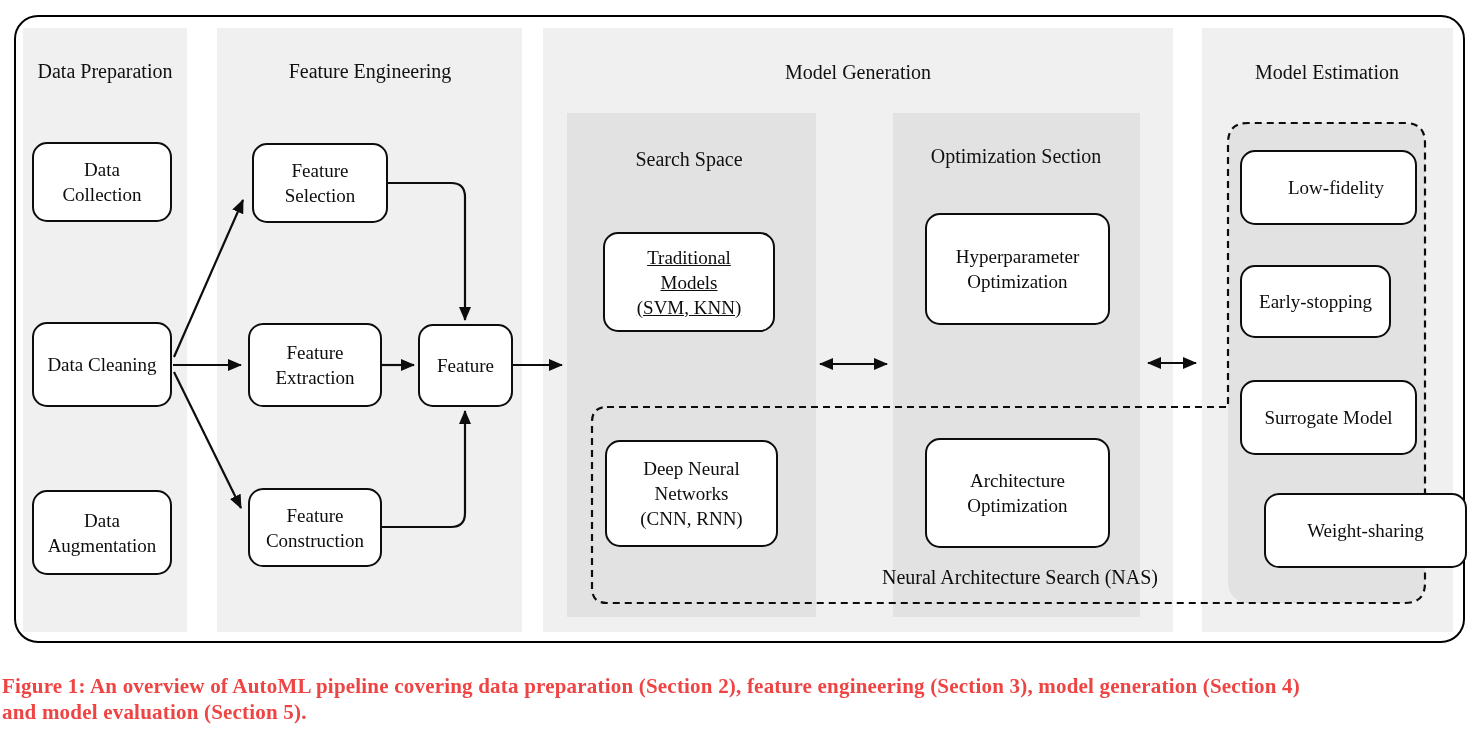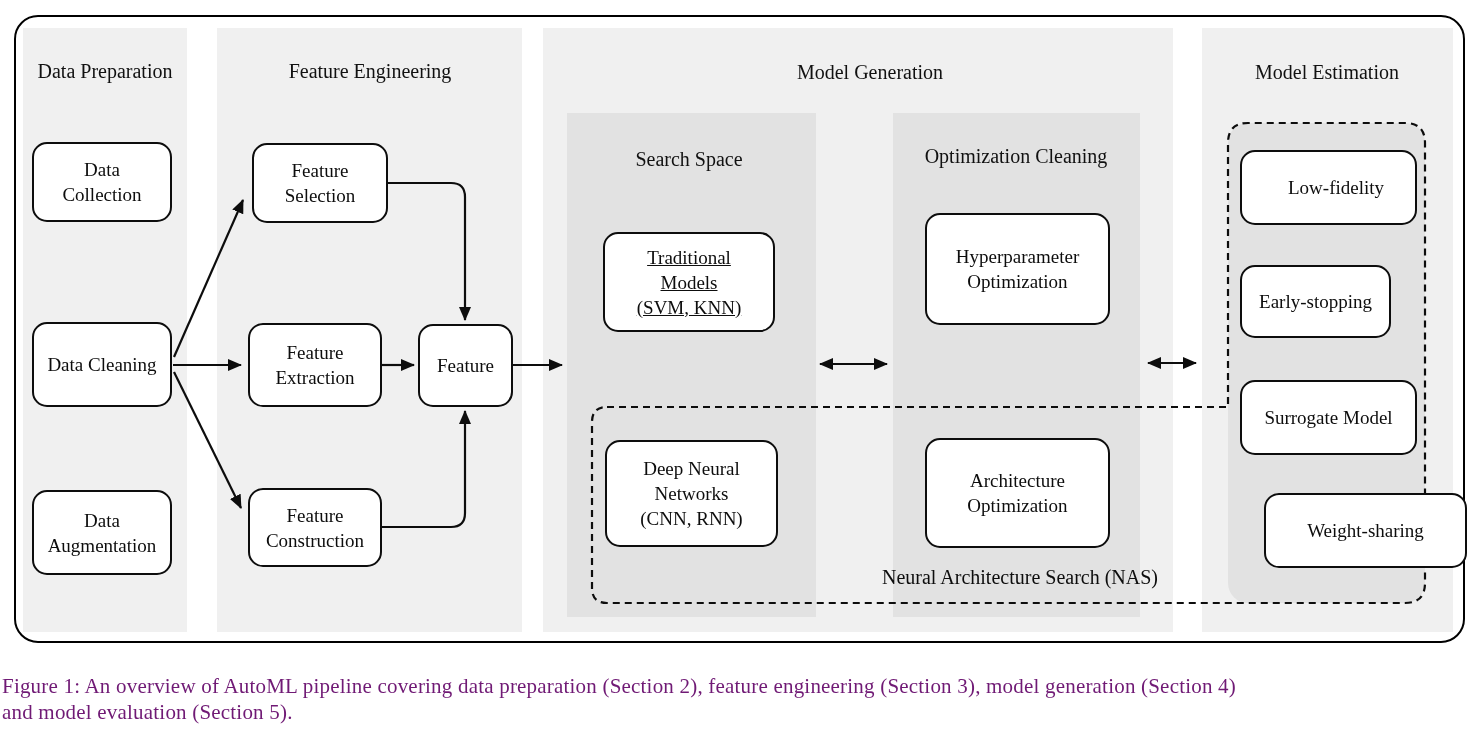--- a/index.html
+++ b/index.html
@@ -11,45 +11,45 @@
   .subband{position:absolute;top:113px;height:504px;background:#e2e2e2;z-index:3;}
   .band-title{position:absolute;transform:translateX(-50%);white-space:nowrap;
          font-size:20px;color:#111;z-index:6;}
   svg.overlay{position:absolute;left:0;top:0;z-index:4;pointer-events:none;}
   .node{position:absolute;background:#ffffff;border:2.2px solid #0d0d0d;border-radius:15px;
          box-sizing:border-box;display:flex;align-items:center;justify-content:center;
          text-align:center;white-space:pre-line;font-size:19px;line-height:25px;z-index:5;}
   .nas-label{position:absolute;transform:translateX(-50%);white-space:nowrap;
          font-size:20px;z-index:6;}
   .caption{position:absolute;left:2px;top:674px;width:1474px;font-size:21px;
-         line-height:25.5px;white-space:pre-line;color:#701a75;letter-spacing:0.2px;z-index:2;}
+         line-height:25.5px;white-space:pre-line;color:#ef4444;letter-spacing:0.2px;z-index:2;font-weight:bold;}
   .conn{stroke:#0d0d0d;stroke-width:2.2;fill:none;}
   .dashed{stroke:#0d0d0d;stroke-width:2.2;fill:none;stroke-dasharray:7 5;}
 </style>
 </head>
 <body>
 
 <div id="stage">
 
   <div class="figure-border"></div>
 
   <div class="band" style="left:23px;width:164px;"></div>
   <div class="band" style="left:217px;width:305px;"></div>
   <div class="band" style="left:543px;width:630px;"></div>
   <div class="band" style="left:1202px;width:251px;"></div>
 
   <div class="subband" style="left:567px;width:249px;"></div>
   <div class="subband" style="left:893px;width:247px;"></div>
 
   <div class="band-title" style="left:105px;top:60px;">Data Preparation</div>
   <div class="band-title" style="left:370px;top:60px;">Feature Engineering</div>
-  <div class="band-title" style="left:858px;top:61px;margin-left:12px;">Model Generation</div>
+  <div class="band-title" style="left:858px;top:61px;">Model Generation</div>
   <div class="band-title" style="left:1327px;top:61px;">Model Estimation</div>
   <div class="band-title" style="left:689px;top:148px;">Search Space</div>
-  <div class="band-title" style="left:1016px;top:145px;">Optimization Cleaning</div>
+  <div class="band-title" style="left:1016px;top:145px;">Optimization Section</div>
 
   <svg class="overlay" width="1478" height="736" viewBox="0 0 1478 736">
     <defs>
       <marker id="arr" viewBox="0 0 14 12" refX="13" refY="6" markerWidth="14" markerHeight="12" orient="auto-start-reverse" markerUnits="userSpaceOnUse">
         <path d="M0,0 L14,6 L0,12 Z" fill="#0d0d0d"></path>
       </marker>
     </defs>
 
     <rect x="1228" y="123" width="197" height="480" rx="20" fill="#e2e2e2"></rect>
 

